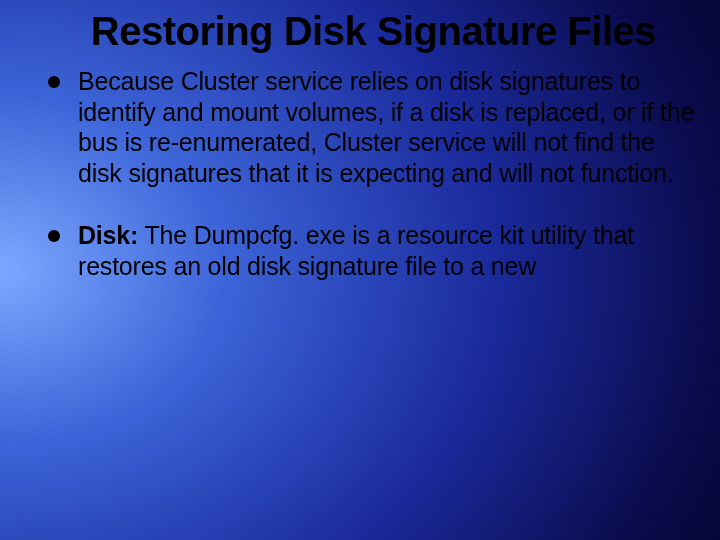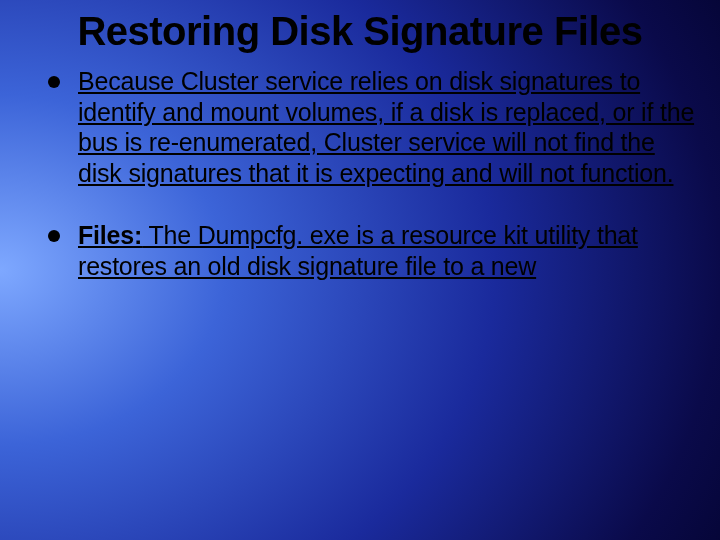--- a/index.html
+++ b/index.html
@@ -10,29 +10,28 @@
     color: #000;
   }
   .slide {
     width: 720px;
     height: 540px;
     padding: 8px 24px 0 24px;
   }
   .title {
     font-size: 40px;
     font-weight: bold;
-    text-align: center;
+    text-align: right;
     line-height: 1.15;
     margin: 0 40px 12px 40px;
     letter-spacing: -0.5px;
   }
   ul.bullets {
     list-style: none;
     padding-left: 54px;
-    text-decoration: underline;
   }
   ul.bullets li {
     position: relative;
     font-size: 25px;
     line-height: 1.22;
     margin-bottom: 4px;
     letter-spacing: -0.2px;
   }
   ul.bullets li::before {
     content: "";
@@ -50,15 +49,15 @@
 </head>
 <body>
 
 <div class="slide">
   <h1 class="title">Restoring Disk Signature Files</h1>
   <ul class="bullets">
     <li>Because Cluster service relies on disk signatures to identify and mount volumes, if a disk is replaced, or if the bus is re-enumerated, Cluster service will not find the disk signatures that it is expecting and will not function.</li>
   </ul>
   <div class="gap"></div>
   <ul class="bullets">
-    <li><span class="note-label">Files:</span><span> The Dumpcfg. exe is a resource kit utility that restores an old disk signature file to a new</span></li>
+    <li><span class="note-label">Disk:</span><span> The Dumpcfg. exe is a resource kit utility that restores an old disk signature file to a new</span></li>
   </ul>
 </div>
 
 </body></html>

